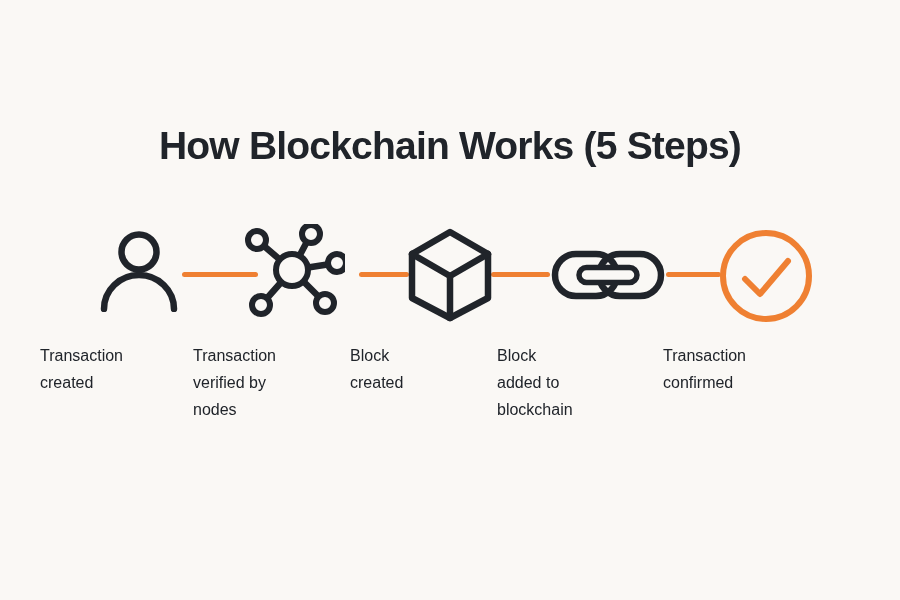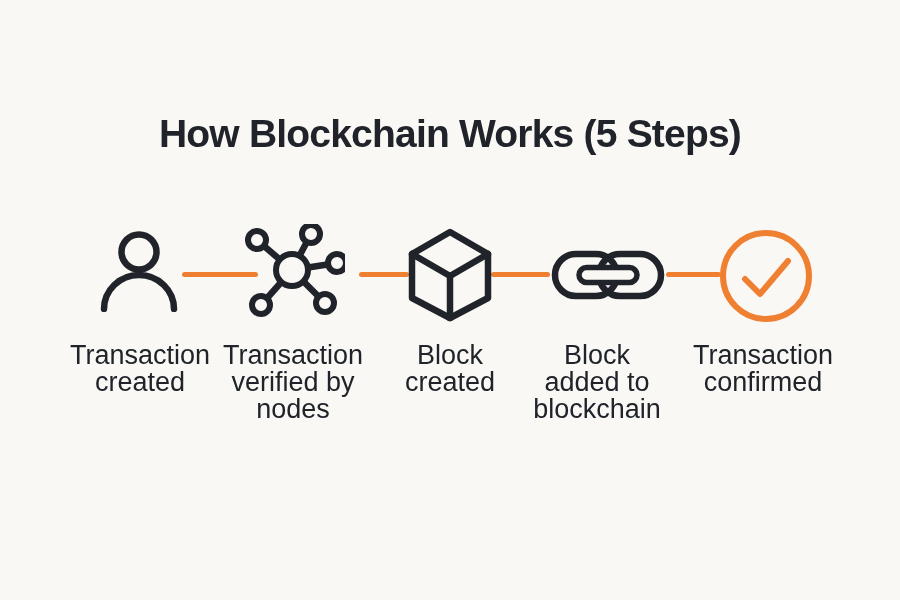--- a/index.html
+++ b/index.html
@@ -15,21 +15,21 @@
     overflow: hidden;
   }
   .canvas {
     position: relative;
     width: 900px;
     height: 600px;
     background: var(--bg);
   }
   .title {
     position: absolute;
-    top: 112px;
+    top: 124px;
     left: 0;
     width: 900px;
     text-align: center;
     font-size: 39px;
     font-weight: 700;
     letter-spacing: -0.8px;
     color: var(--ink);
   }
   .icon {
     position: absolute;
@@ -67,22 +67,22 @@
     background: var(--accent);
   }
   .c1 { left: 182px; width: 76px; }
   .c2 { left: 359px; width: 50px; }
   .c3 { left: 491px; width: 59px; }
   .c4 { left: 666px; width: 55px; }
   .step-label {
     position: absolute;
     top: 342px;
     width: 200px;
-    text-align: center;
-    font-size: 27px;
+    text-align: left;
+    font-size: 16px;
     line-height: 27px;
     color: var(--ink);
     white-space: pre-line;
   }
   .l1 { left: 40px; }
   .l2 { left: 193px; }
   .l3 { left: 350px; }
   .l4 { left: 497px; }
   .l5 { left: 663px; }
 </style>

